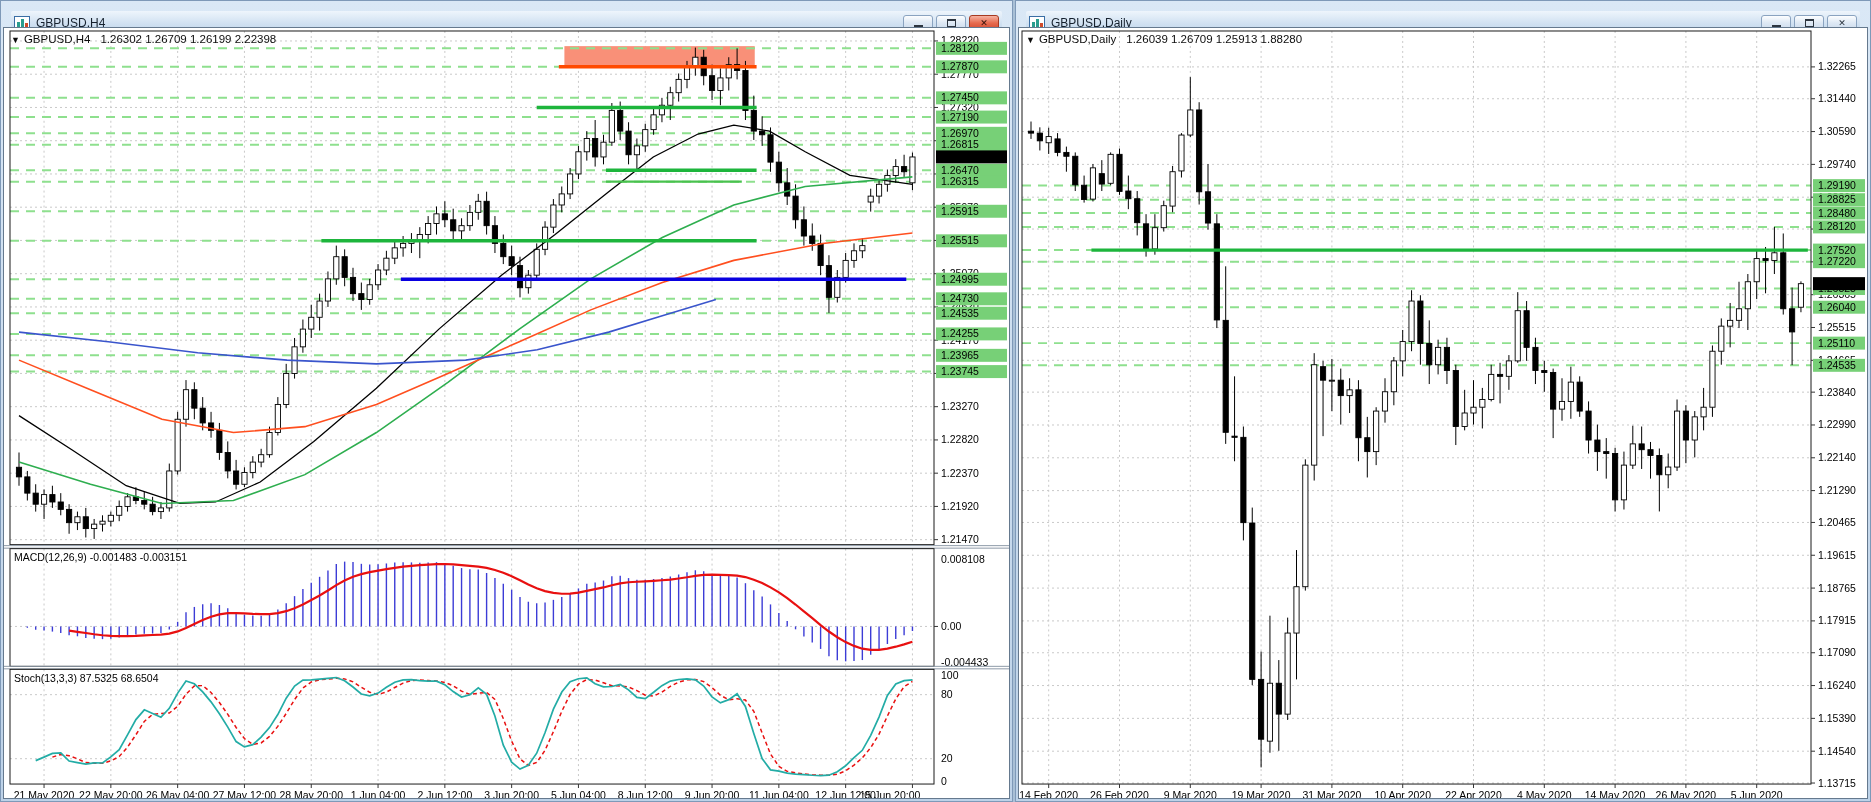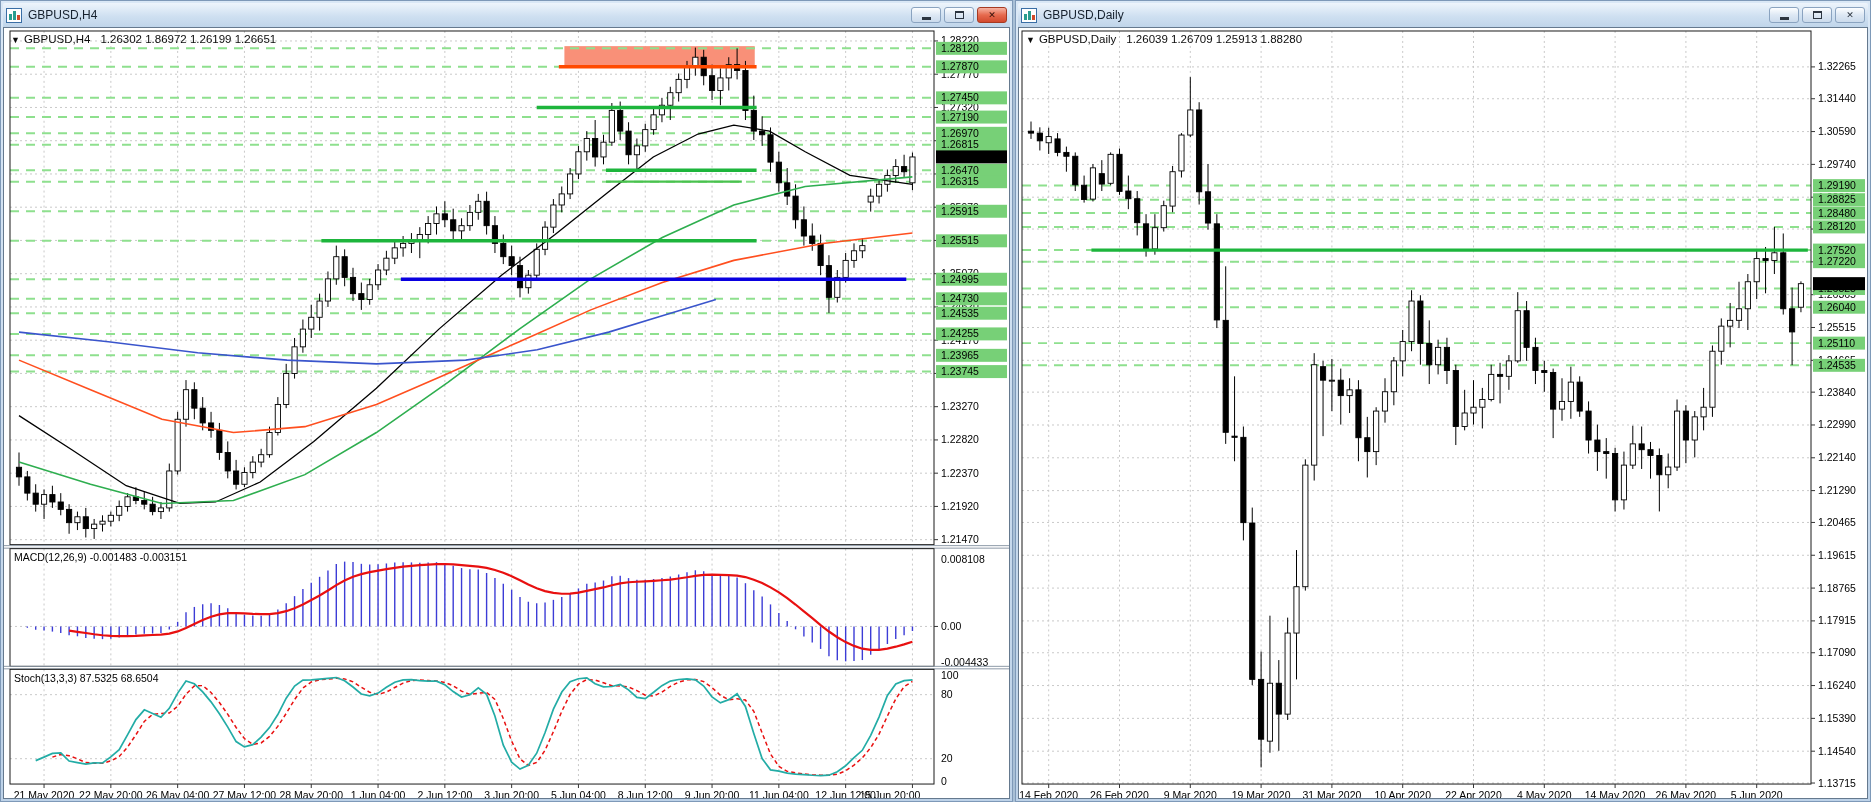--- a/index.html
+++ b/index.html
@@ -1,19 +1,19 @@
 <!DOCTYPE html>
 <html><head>
 <meta charset="utf-8">
 <style>
   html,body{margin:0;padding:0}
   body{width:1871px;height:802px;position:relative;overflow:hidden;
        font-family:"Liberation Sans",sans-serif;background:#a9c0d6}
   .window{position:absolute;top:0;height:802px;box-sizing:border-box;
-          background:linear-gradient(#dae8f6,#bdd2e8);border:1px solid #7e99b8;padding:2px}
+          background:linear-gradient(#dae8f6,#bdd2e8);border:1px solid #7e99b8;padding:10px}
   #win-h4{left:0;width:1013px}
   #win-daily{left:1015px;width:856px}
   .titlebar{height:24px;display:flex;align-items:center;padding:0 3px;gap:6px;
             background:linear-gradient(#eef5fc,#cfe0f1 55%,#c0d5ea);border-radius:2px 2px 0 0}
   .wicon{width:16px;height:15px;background:#fff;border:1px solid #3a6ea5;box-sizing:border-box;
          position:relative;flex:0 0 auto}
   .wicon i{position:absolute;bottom:2px;width:3px;background:#2a9d8f}
   .wicon i.b1{left:2px;height:6px}
   .wicon i.b2{left:6px;height:9px}
   .wicon i.b3{left:10px;height:5px;background:#d04a2a}
@@ -50,21 +50,21 @@
       <span class="wbtn">
           <span class="g-max"></span>
         </span>
       <span class="wbtn close-active">
           <span>✕</span>
         </span>
     </span>
   </div>
   <div class="client">
     <div class="info">
-      <span class="mk">▼</span><span class="sym">GBPUSD,H4</span><span>1.26302 1.86972 1.26199 1.26651</span>
+      <span class="mk">▼</span><span class="sym">GBPUSD,H4</span><span>1.26302 1.26709 1.26199 2.22398</span>
     </div>
     <svg id="svg-h4" viewBox="0 0 1005 772" preserveAspectRatio="none">
         <g>
           <line x1="6" y1="13" x2="930" y2="13" stroke="#c9c9c9" stroke-width="1" stroke-dasharray="2 3"></line>
           <line x1="6" y1="46.333333333332895" x2="930" y2="46.333333333332895" stroke="#c9c9c9" stroke-width="1" stroke-dasharray="2 3"></line>
           <line x1="6" y1="79.66666666666579" x2="930" y2="79.66666666666579" stroke="#c9c9c9" stroke-width="1" stroke-dasharray="2 3"></line>
           <line x1="6" y1="113.00000000000033" x2="930" y2="113.00000000000033" stroke="#c9c9c9" stroke-width="1" stroke-dasharray="2 3"></line>
           <line x1="6" y1="146.3333333333332" x2="930" y2="146.3333333333332" stroke="#c9c9c9" stroke-width="1" stroke-dasharray="2 3"></line>
           <line x1="6" y1="179.66666666666612" x2="930" y2="179.66666666666612" stroke="#c9c9c9" stroke-width="1" stroke-dasharray="2 3"></line>
           <line x1="6" y1="212.99999999999903" x2="930" y2="212.99999999999903" stroke="#c9c9c9" stroke-width="1" stroke-dasharray="2 3"></line>

